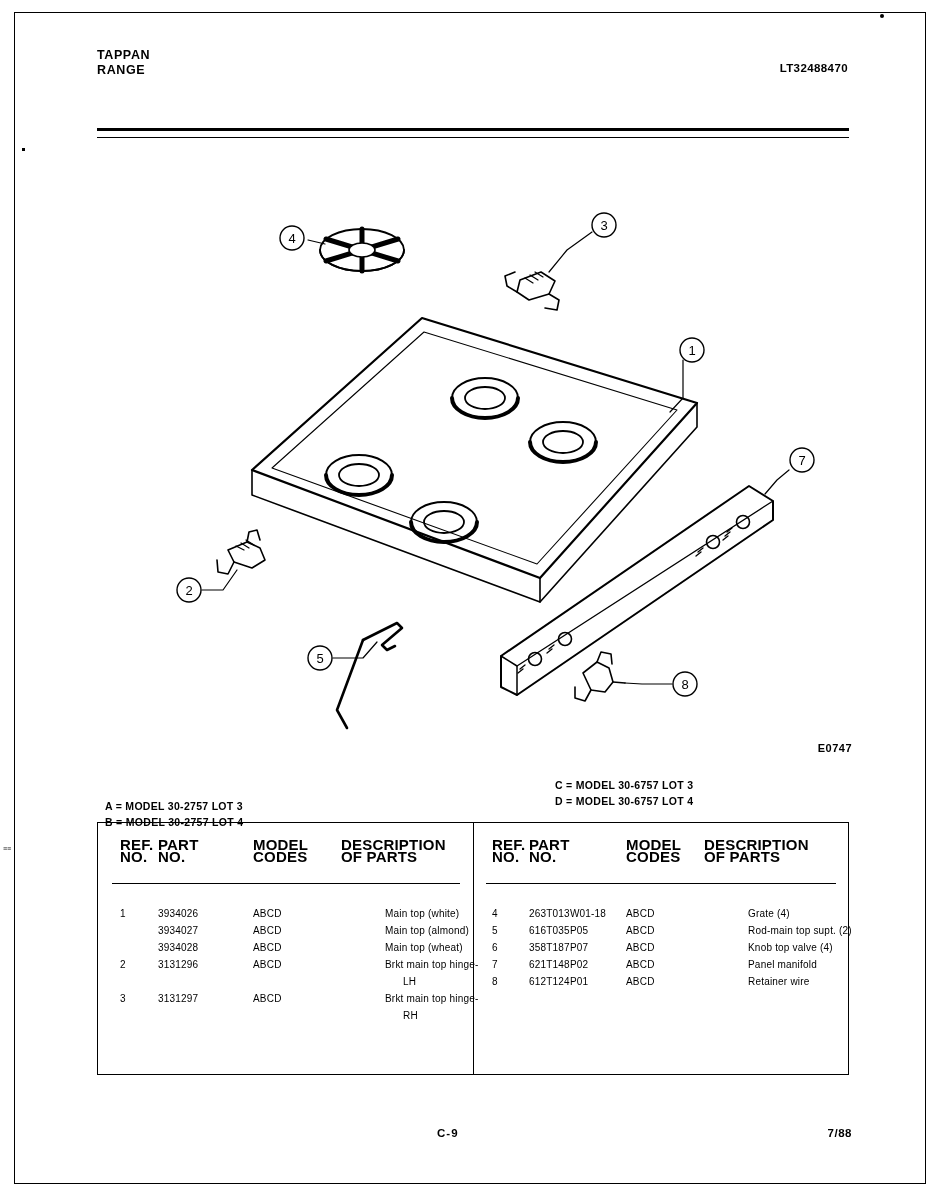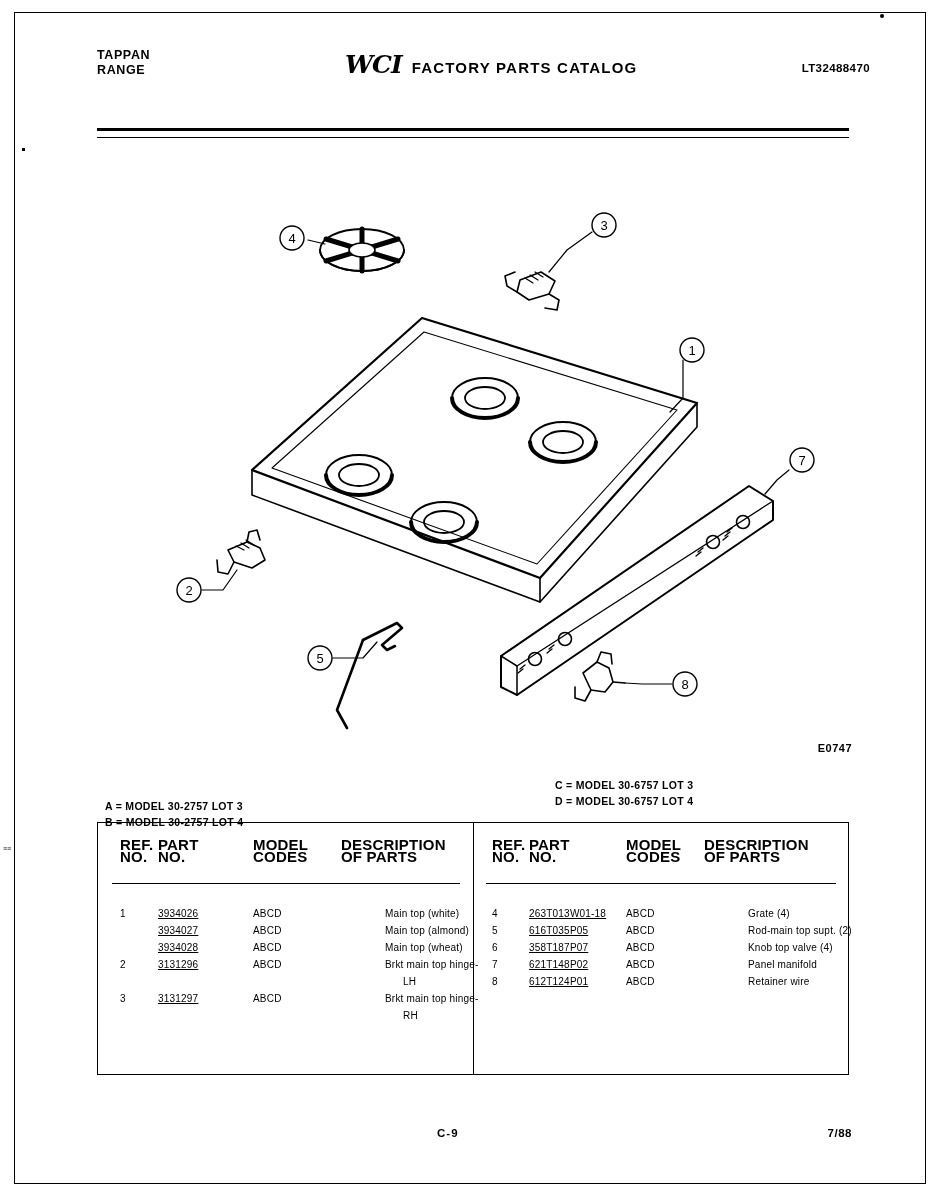--- a/index.html
+++ b/index.html
@@ -56,21 +56,21 @@
     font-size: 25px;
     letter-spacing: -1px;
   }
   .catalog-words {
     font-size: 15px;
     font-weight: bold;
     letter-spacing: 1.2px;
   }
   .doc-number {
     position: absolute;
-    right: 74px;
+    right: 96px;
     top: 62px;
     font-size: 11.5px;
     font-weight: bold;
     letter-spacing: 0.4px;
   }
   .rule-thick {
     position: absolute;
     left: 97px;
     top: 128px;
     width: 752px;
@@ -167,21 +167,21 @@
   }
   .half.left .hdr-rule { left: 14px; width: 348px; }
   .half.right .hdr-rule { left: 12px; width: 350px; }
   .row {
     position: absolute;
     font-size: 10px;
     letter-spacing: 0.2px;
     white-space: nowrap;
   }
   .c-ref   { position: absolute; text-align: left; }
-  .c-part  { position: absolute; text-decoration: underline; }
+  .c-part  { position: absolute; }
   .c-model { position: absolute; }
   .c-desc  { position: absolute; padding-left: 44px; }
   
   .L-ref   { left: 22px; }
   .L-part  { left: 60px; }
   .L-model { left: 155px; }
   .L-desc  { left: 243px; }
   
   .R-ref   { left: 18px; }
   .R-part  { left: 55px; }
@@ -225,24 +225,20 @@
 
 <div class="page">
 
   <div class="page-border"></div>
 
   <div class="brand">
     <div>TAPPAN</div>
     <div>RANGE</div>
   </div>
 
-  <div class="catalog-title">
-    <span class="wci-logo">WCI</span>
-    <span class="catalog-words">FACTORY PARTS CATALOG</span>
-  </div>
 
   <div class="doc-number">LT32488470</div>
 
   <div class="rule-thick"></div>
   <div class="rule-thin"></div>
 
   <div class="illus">
     <svg width="752" height="620" viewBox="0 0 752 620" xmlns="http://www.w3.org/2000/svg">
       <g fill="none" stroke="#000" stroke-width="1.6" stroke-linejoin="round" stroke-linecap="round">
 

